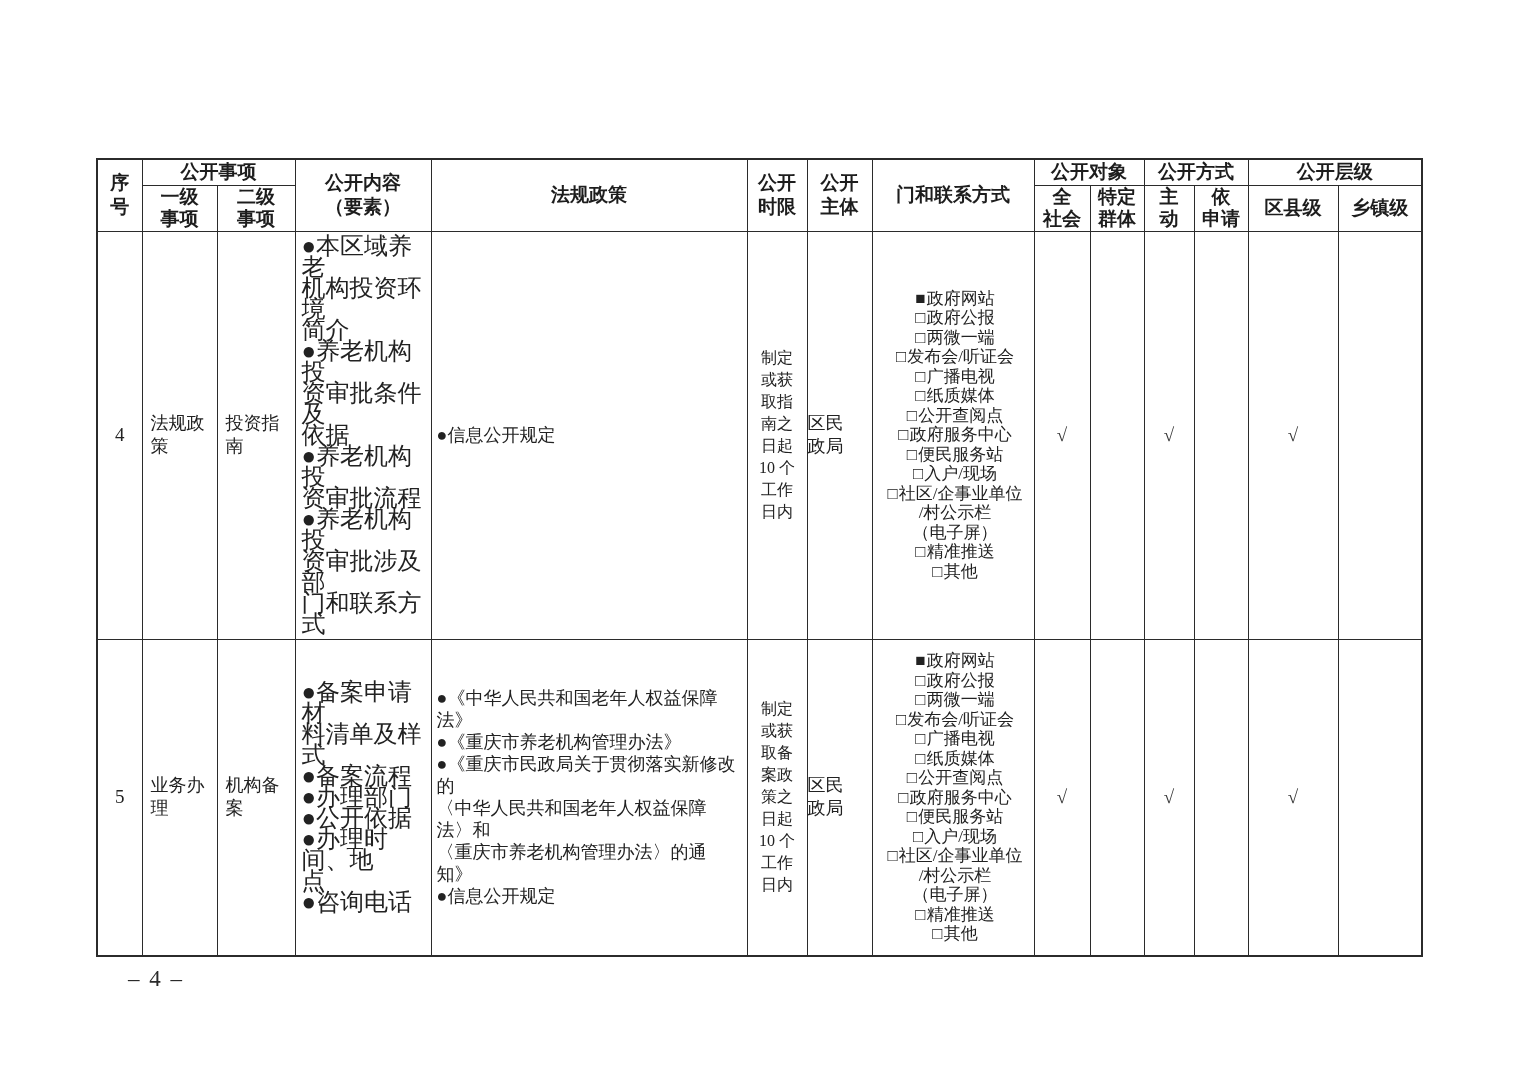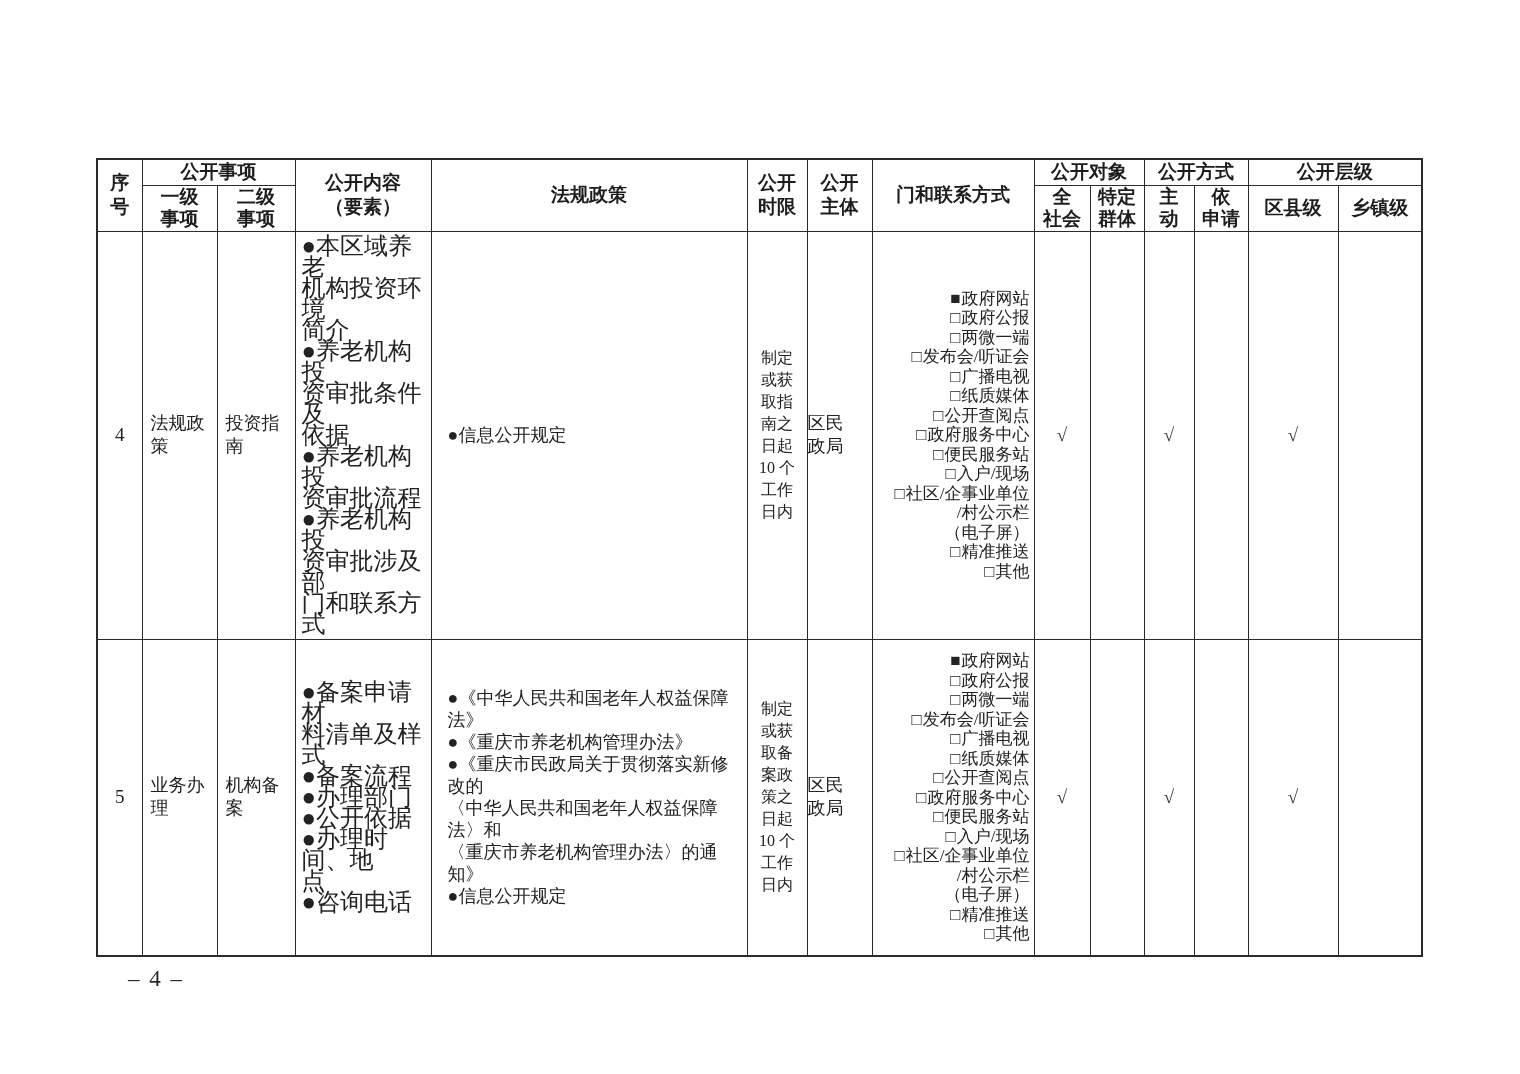--- a/index.html
+++ b/index.html
@@ -20,24 +20,24 @@
     text-align:center; white-space:pre-line; color:#1d1d1d;
   }
   tr.h1 { height:26px; }
   tr.h1 th { line-height:24px; }
   tr.h2 { height:46px; }
   tr.row-a { height:342px; }
   tr.row-b { height:317px; }
   td.seq { text-align:center; font-size:19px; }
   td.lvl { font-size:18px; line-height:23px; padding:8px 8px; text-align:left; }
   td.content { font-size:24px; line-height:21px; padding:4px 6px; text-align:left; }
-  td.basis { font-size:18px; line-height:22px; padding:4px 16px; text-align:left; }
+  td.basis { font-size:18px; line-height:22px; padding:4px 5px; text-align:left; }
   td.time { text-align:center; font-size:16px; line-height:22px; white-space:pre-line; }
   td.subject { text-align:left; font-size:18px; line-height:23px; white-space:pre-line; }
-  td.channels { font-size:17px; line-height:19.5px; padding:6px 4px 6px 8px; text-align:right; }
+  td.channels { font-size:17px; line-height:19.5px; padding:6px 4px 6px 8px; text-align:center; }
   td.check { text-align:center; font-size:19px; color:#3a3a3a; }
   .b-line { white-space:pre-line; }
   .b-txt, .ch-txt { white-space:pre-line; }
   .blt { letter-spacing:0; }
   .cbx { margin-right:1px; }
   .page-footer {
     position:absolute; left:128px; top:966px;
     font-size:23px; letter-spacing:2px; color:#2a2a2a;
     font-family:"Liberation Serif","DejaVu Serif",serif;
   }

